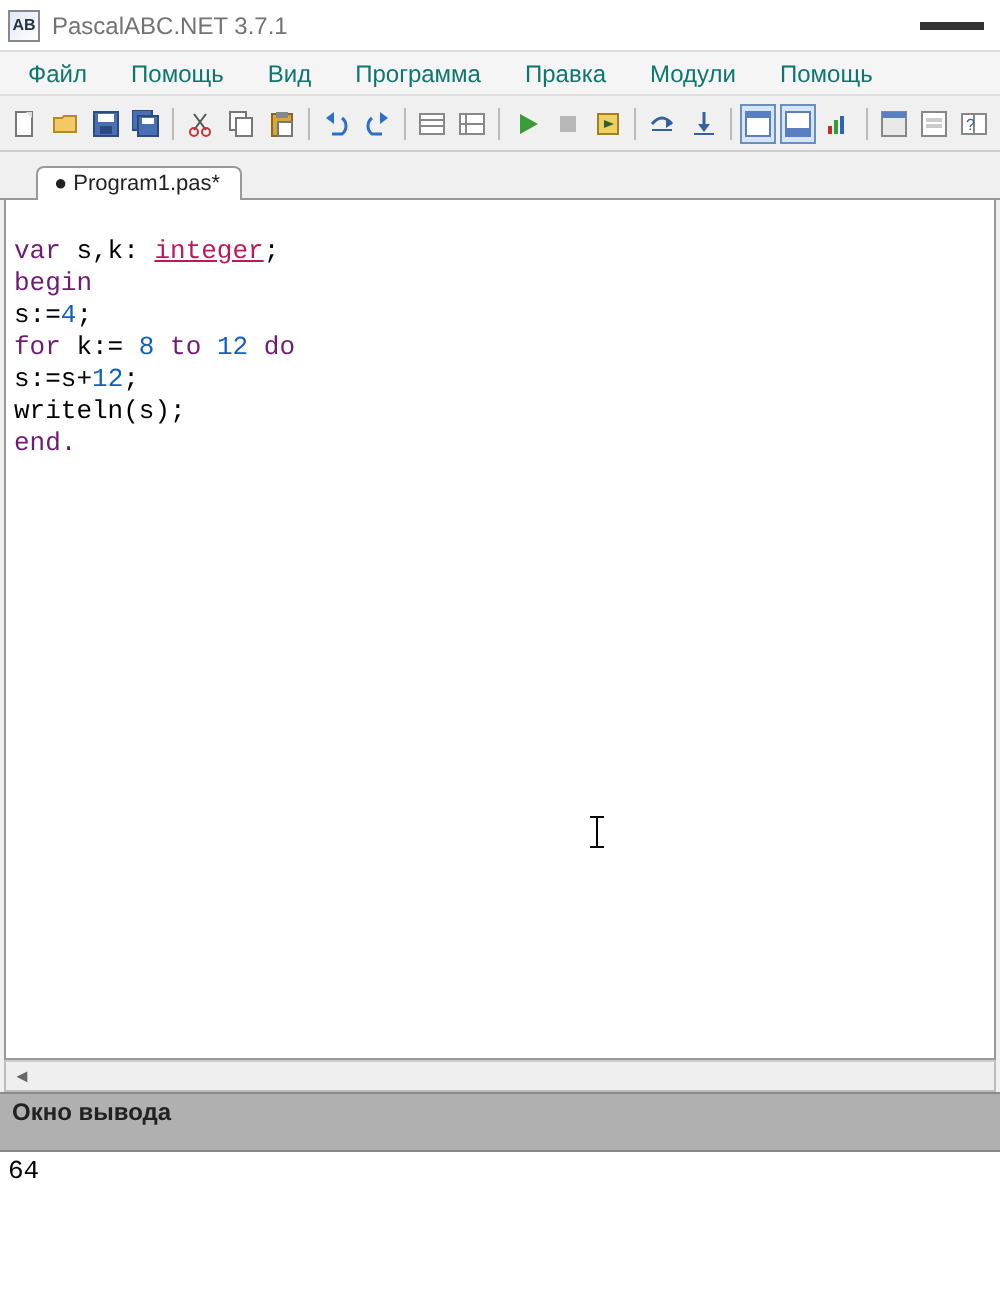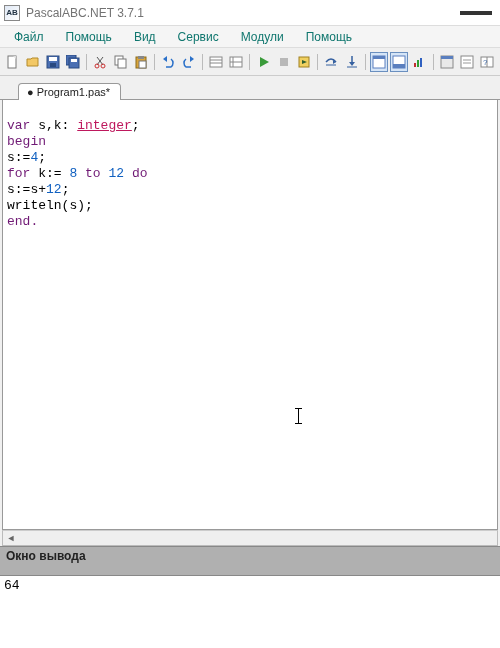--- a/index.html
+++ b/index.html
@@ -157,21 +157,22 @@
     <svg viewBox="0 0 10 10">
         <line x1="1" y1="5" x2="9" y2="5" stroke="#333" stroke-width="1"></line>
       </svg>
   </div>
 </div>
 
 <div class="menubar">
   <div class="menu-item">Файл</div>
   <div class="menu-item">Помощь</div>
   <div class="menu-item">Вид</div>
-  <div class="menu-item">Сервис</div>
+  <div class="menu-item">Программа</div>
+  <div class="menu-item">Правка</div>
   <div class="menu-item">Модули</div>
   <div class="menu-item">Помощь</div>
 </div>
 
 <div class="toolbar">
   <div class="tb">
       <svg viewBox="0 0 14 14">
         <rect x="2" y="1" width="8" height="12" fill="#fff" stroke="#777"></rect>
         <polygon points="7,1 10,1 10,4" fill="#ddd"></polygon>
       </svg>

